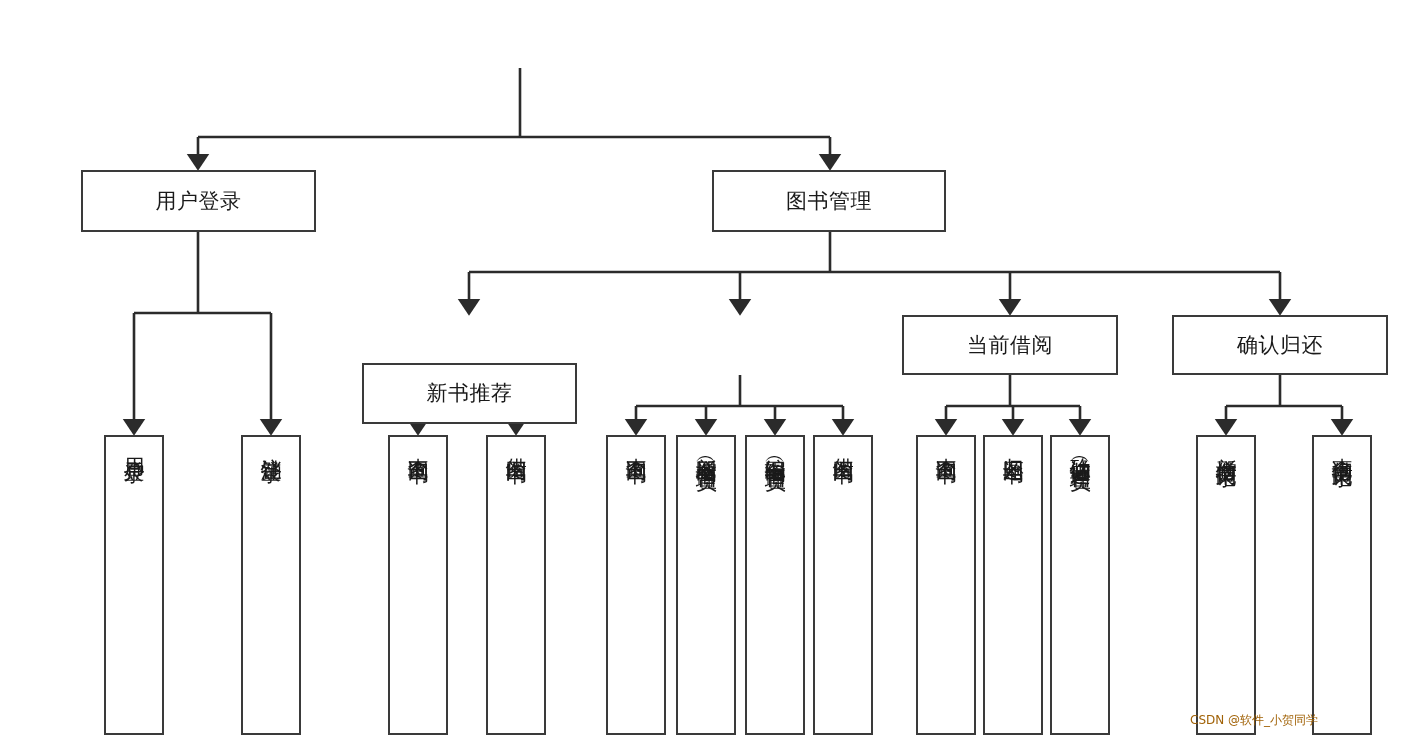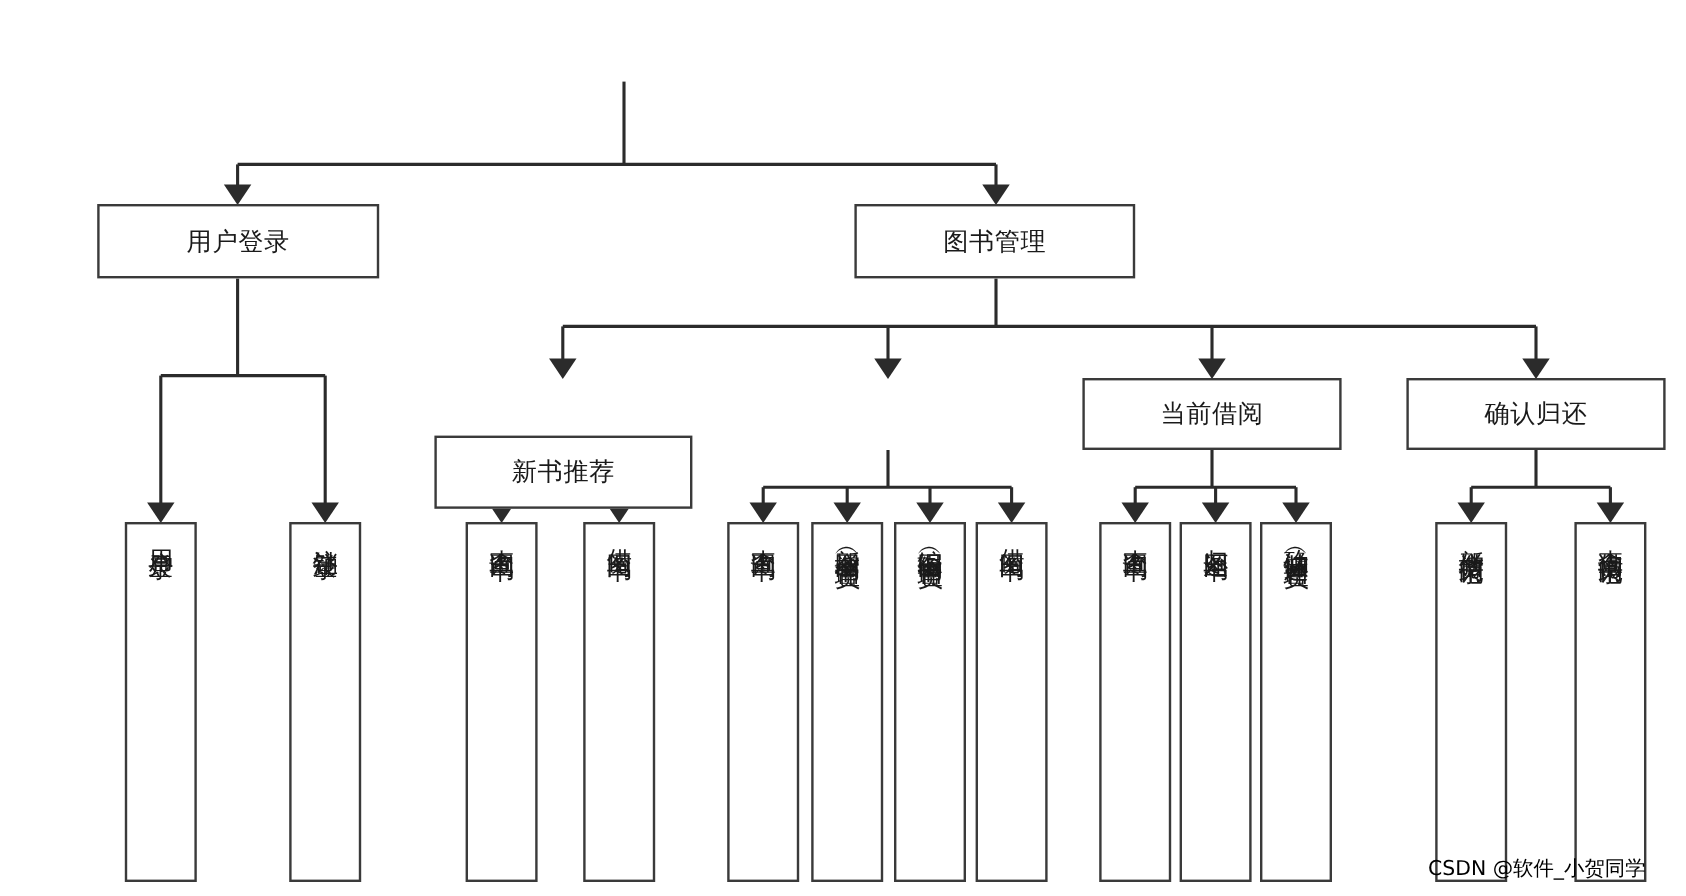--- a/index.html
+++ b/index.html
@@ -61,22 +61,22 @@
     font-size: 21px;
     line-height: 1.25;
     letter-spacing: 2px;
     white-space: normal;
     max-height: 292px;
   }
   .watermark {
     position: absolute;
     left: 1190px;
     top: 712px;
-    font-size: 17px;
-    color: #000000;
+    font-size: 12px;
+    color: #a16207;
     white-space: nowrap;
     font-family: "DejaVu Sans", "Liberation Sans", sans-serif;
     text-align: right;
   }
 </style>
 </head>
 <body>
 
 <div id="diagram-root">
 

